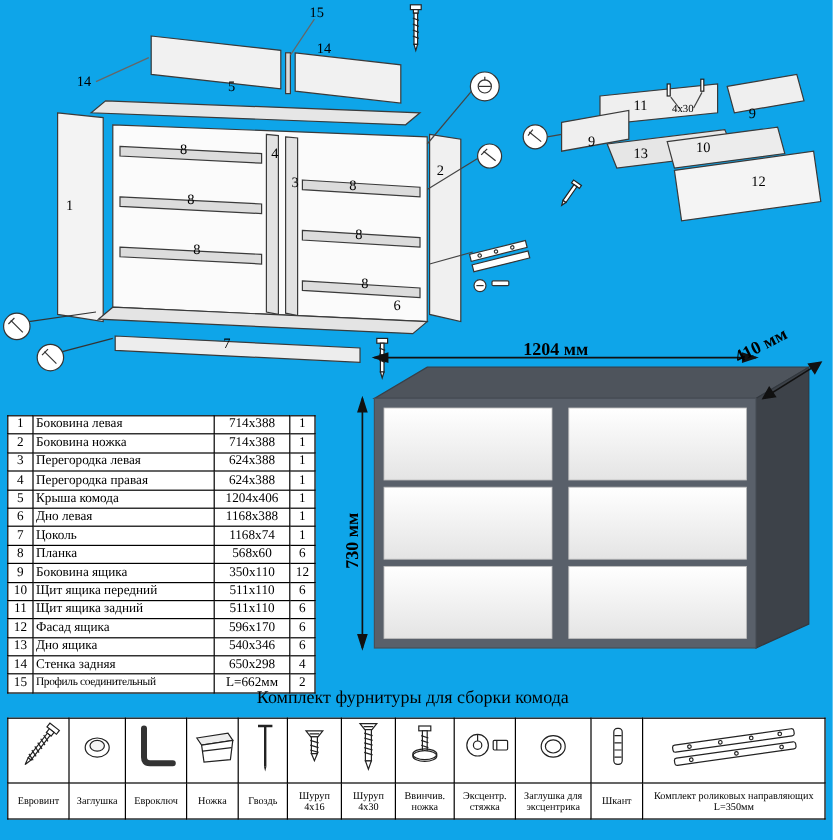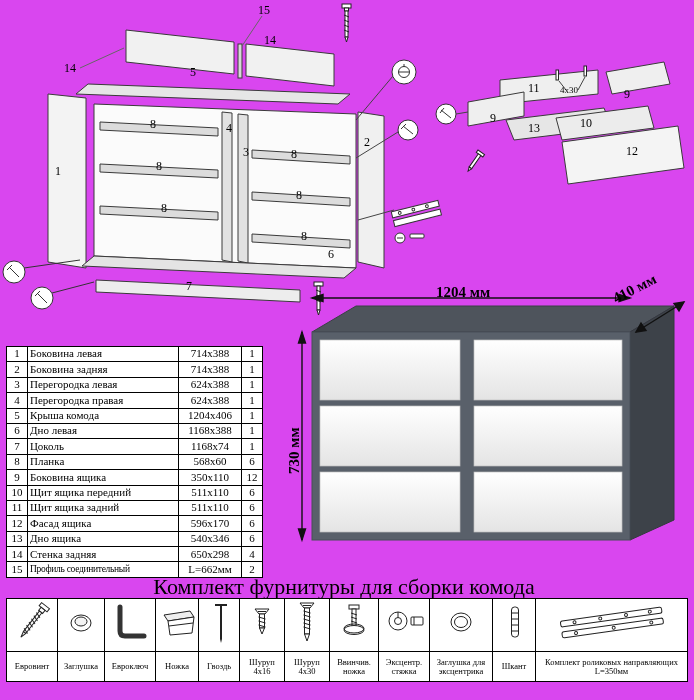--- a/index.html
+++ b/index.html
@@ -1,17 +1,17 @@
 <!DOCTYPE html>
 <html><head>
 <meta charset="utf-8">
 <style>
   html,body{margin:0;padding:0;background:#fff;}
   body{width:694px;height:700px;font-family:"Liberation Serif",serif;color:#000;}
-  .page{position:relative;width:694px;height:700px;background:#d946ef;overflow:hidden;}
+  .page{position:relative;width:694px;height:700px;background:#0ea5e9;overflow:hidden;}
 
   
   .diagram-area{position:absolute;left:0;top:0;width:694px;height:345px;}
   .diagram-area svg{position:absolute;left:0;top:0;}
   .dlabel{position:absolute;font-size:12px;line-height:1;color:#000;}
   .dlabel.small{font-size:9px;}
 
   
   .parts-table{position:absolute;left:6px;top:346px;border-collapse:collapse;background:#fff;}
   .parts-table td{border:1px solid #000;font-size:11px;line-height:1.05;padding:1px 2px;height:12.4px;white-space:nowrap;overflow:hidden;}
@@ -23,21 +23,21 @@
 
   
   .render-area{position:absolute;left:284px;top:286px;width:410px;height:290px;}
   .render-area svg{position:absolute;left:0;top:0;}
   .dim-label{position:absolute;font-weight:bold;font-size:15px;white-space:nowrap;}
   .dim-width{left:152px;top:-2px;text-align:right;}
   .dim-depth{left:326px;top:6px;transform:rotate(-27deg);transform-origin:left top;}
   .dim-height{left:2px;top:188px;transform:rotate(-90deg);transform-origin:left top;}
 
   
-  .hw-title{position:absolute;left:0;top:574px;width:688px;text-align:center;font-size:22px;}
+  .hw-title{position:absolute;left:0;top:574px;width:688px;text-align:center;font-size:15px;}
   .hw-table{position:absolute;left:6px;top:598px;width:682px;border-collapse:collapse;table-layout:fixed;background:#fff;}
   .hw-table td{border:1px solid #000;text-align:center;vertical-align:middle;padding:0;overflow:hidden;}
   .hw-table td.hw-icon{height:52px;}
   .hw-table td.hw-label{height:27px;font-size:8.5px;line-height:1.05;padding:1px;word-wrap:break-word;margin-left:20px;}
   .hw-table td.hw-qty{height:16px;font-size:12px;}
   .hw-table tr:first-child td:nth-child(1){width:50px;}
   .hw-table tr:first-child td:nth-child(2){width:46px;}
   .hw-table tr:first-child td:nth-child(3){width:50px;}
   .hw-table tr:first-child td:nth-child(4){width:42px;}
   .hw-table tr:first-child td:nth-child(5){width:40px;}
@@ -204,21 +204,21 @@
   <table class="parts-table">
     <tbody>
         <tr>
           <td class="c-num">1</td>
           <td class="c-name">Боковина левая</td>
           <td class="c-size">714x388</td>
           <td class="c-qty">1</td>
         </tr>
         <tr>
           <td class="c-num">2</td>
-          <td class="c-name">Боковина задняя</td>
+          <td class="c-name">Боковина ножка</td>
           <td class="c-size">714x388</td>
           <td class="c-qty">1</td>
         </tr>
         <tr>
           <td class="c-num">3</td>
           <td class="c-name">Перегородка левая</td>
           <td class="c-size">624x388</td>
           <td class="c-qty">1</td>
         </tr>
         <tr>

